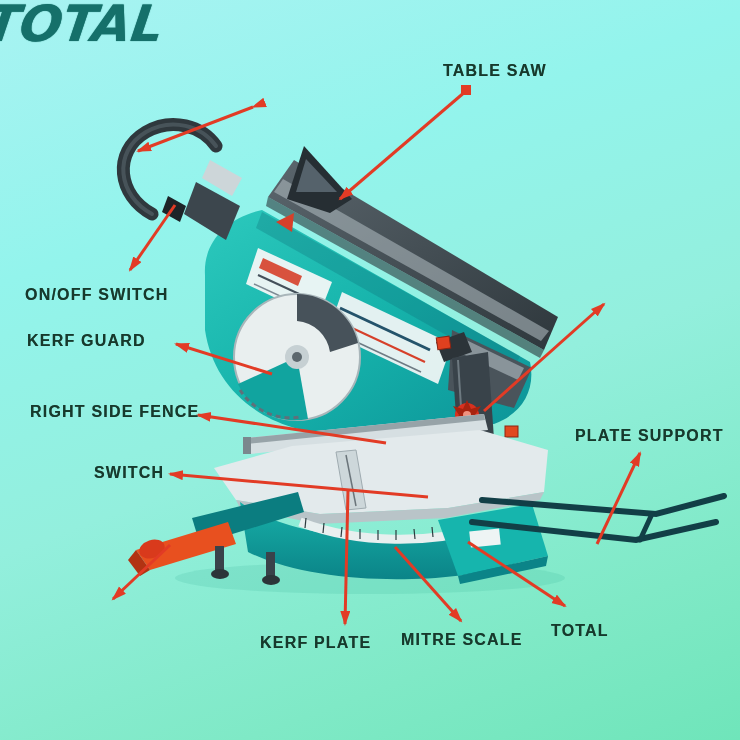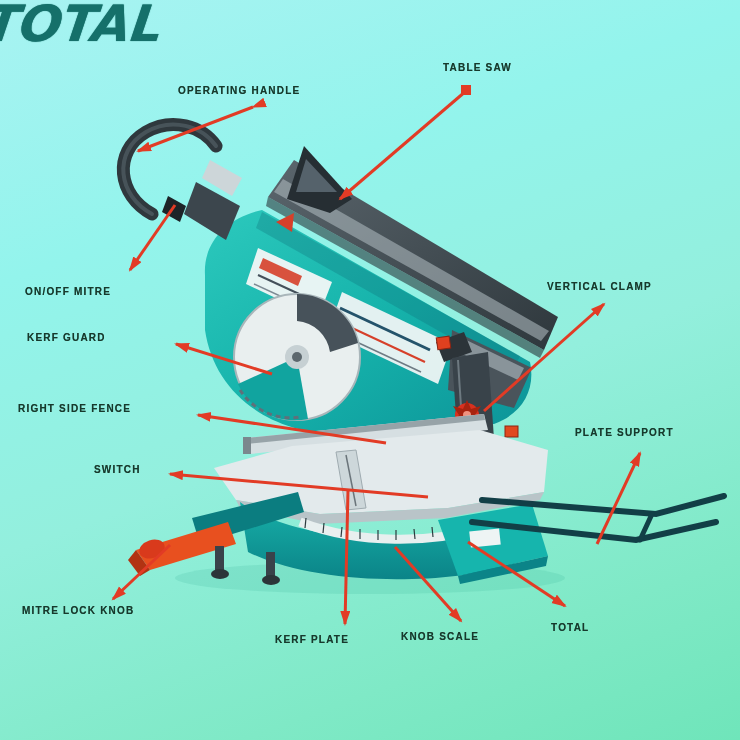--- a/index.html
+++ b/index.html
@@ -13,21 +13,21 @@
     font-family:"DejaVu Sans", sans-serif;
     font-weight:900;font-style:italic;font-size:50px;line-height:56px;
     color:#15706a;letter-spacing:0px;
     transform:skewX(-8deg) scaleY(1.0);
     text-shadow:0 0 1px #15706a;
     white-space:nowrap;
   }
   .scene{position:absolute;left:0;top:0;}
   .lbl{
     position:absolute;
-    font-size:10px;font-weight:bold;letter-spacing:1.2px;
+    font-size:16px;font-weight:bold;letter-spacing:1.2px;
     color:#17392c;white-space:nowrap;
     text-shadow:0 0 .6px rgba(23,57,44,.65);
   }
 </style>
 </head>
 <body>
 
 <div class="stage">
 
   <svg class="scene" width="740" height="740" viewBox="0 0 740 740">
@@ -183,25 +183,22 @@
       <line x1="597" y1="544" x2="640" y2="453" marker-end="url(#ah)"></line>
       <line x1="170" y1="545" x2="113" y2="599" marker-end="url(#ah)"></line>
       <line x1="348" y1="490" x2="345" y2="624" marker-end="url(#ah)"></line>
       <line x1="395" y1="547" x2="461" y2="621" marker-end="url(#ah)"></line>
       <line x1="468" y1="542" x2="565" y2="606" marker-end="url(#ah)"></line>
     </g>
   </svg>
 
   <div class="logo">TOTAL</div>
 
-  <div class="lbl" style="left:178px;top:85px">OPERATING HANDLE</div>
   <div class="lbl" style="left:443px;top:62px">TABLE SAW</div>
-  <div class="lbl" style="left:25px;top:286px">ON/OFF MITRE</div>
+  <div class="lbl" style="left:25px;top:286px">ON/OFF SWITCH</div>
   <div class="lbl" style="left:27px;top:332px">KERF GUARD</div>
-  <div class="lbl" style="left:547px;top:281px">VERTICAL CLAMP</div>
-  <div class="lbl" style="left:18px;top:403px">RIGHT SIDE FENCE</div>
+  <div class="lbl" style="left:30px;top:403px">RIGHT SIDE FENCE</div>
   <div class="lbl" style="left:575px;top:427px">PLATE SUPPORT</div>
   <div class="lbl" style="left:94px;top:464px">SWITCH</div>
-  <div class="lbl" style="left:22px;top:605px">MITRE LOCK KNOB</div>
-  <div class="lbl" style="left:275px;top:634px">KERF PLATE</div>
-  <div class="lbl" style="left:401px;top:631px">KNOB SCALE</div>
+  <div class="lbl" style="left:260px;top:634px">KERF PLATE</div>
+  <div class="lbl" style="left:401px;top:631px">MITRE SCALE</div>
   <div class="lbl" style="left:551px;top:622px">TOTAL</div>
 </div>
 
 </body></html>

